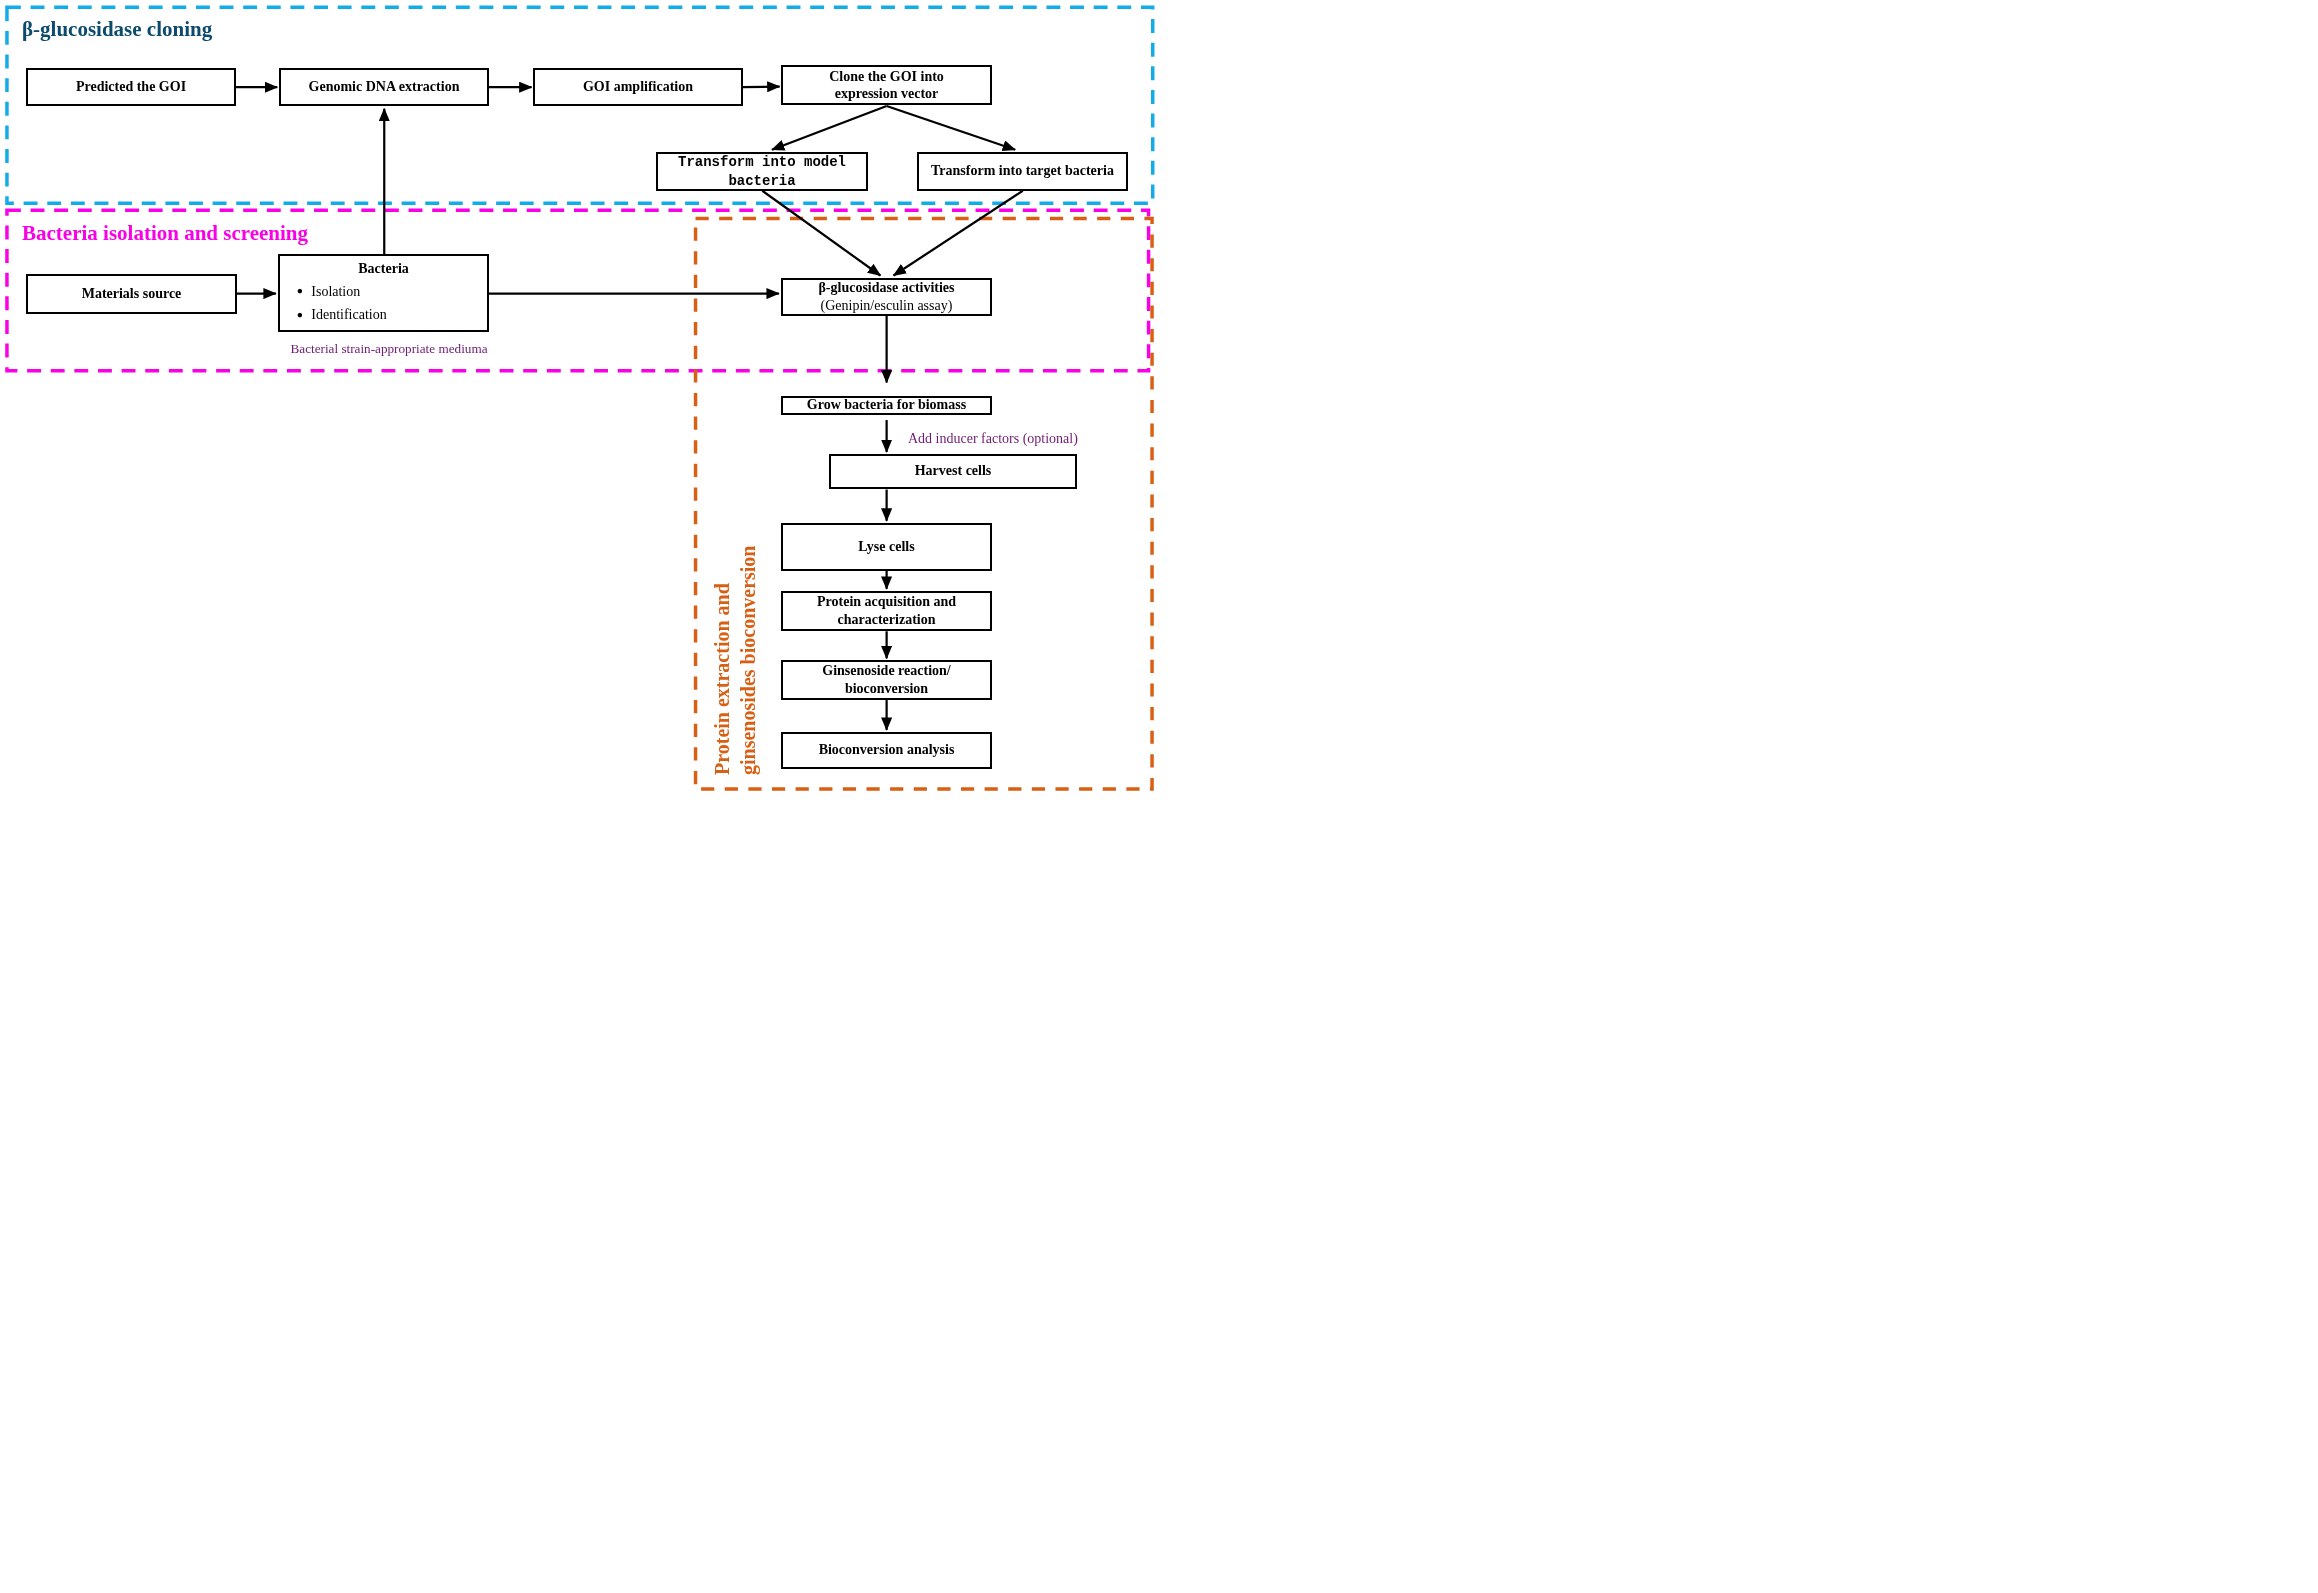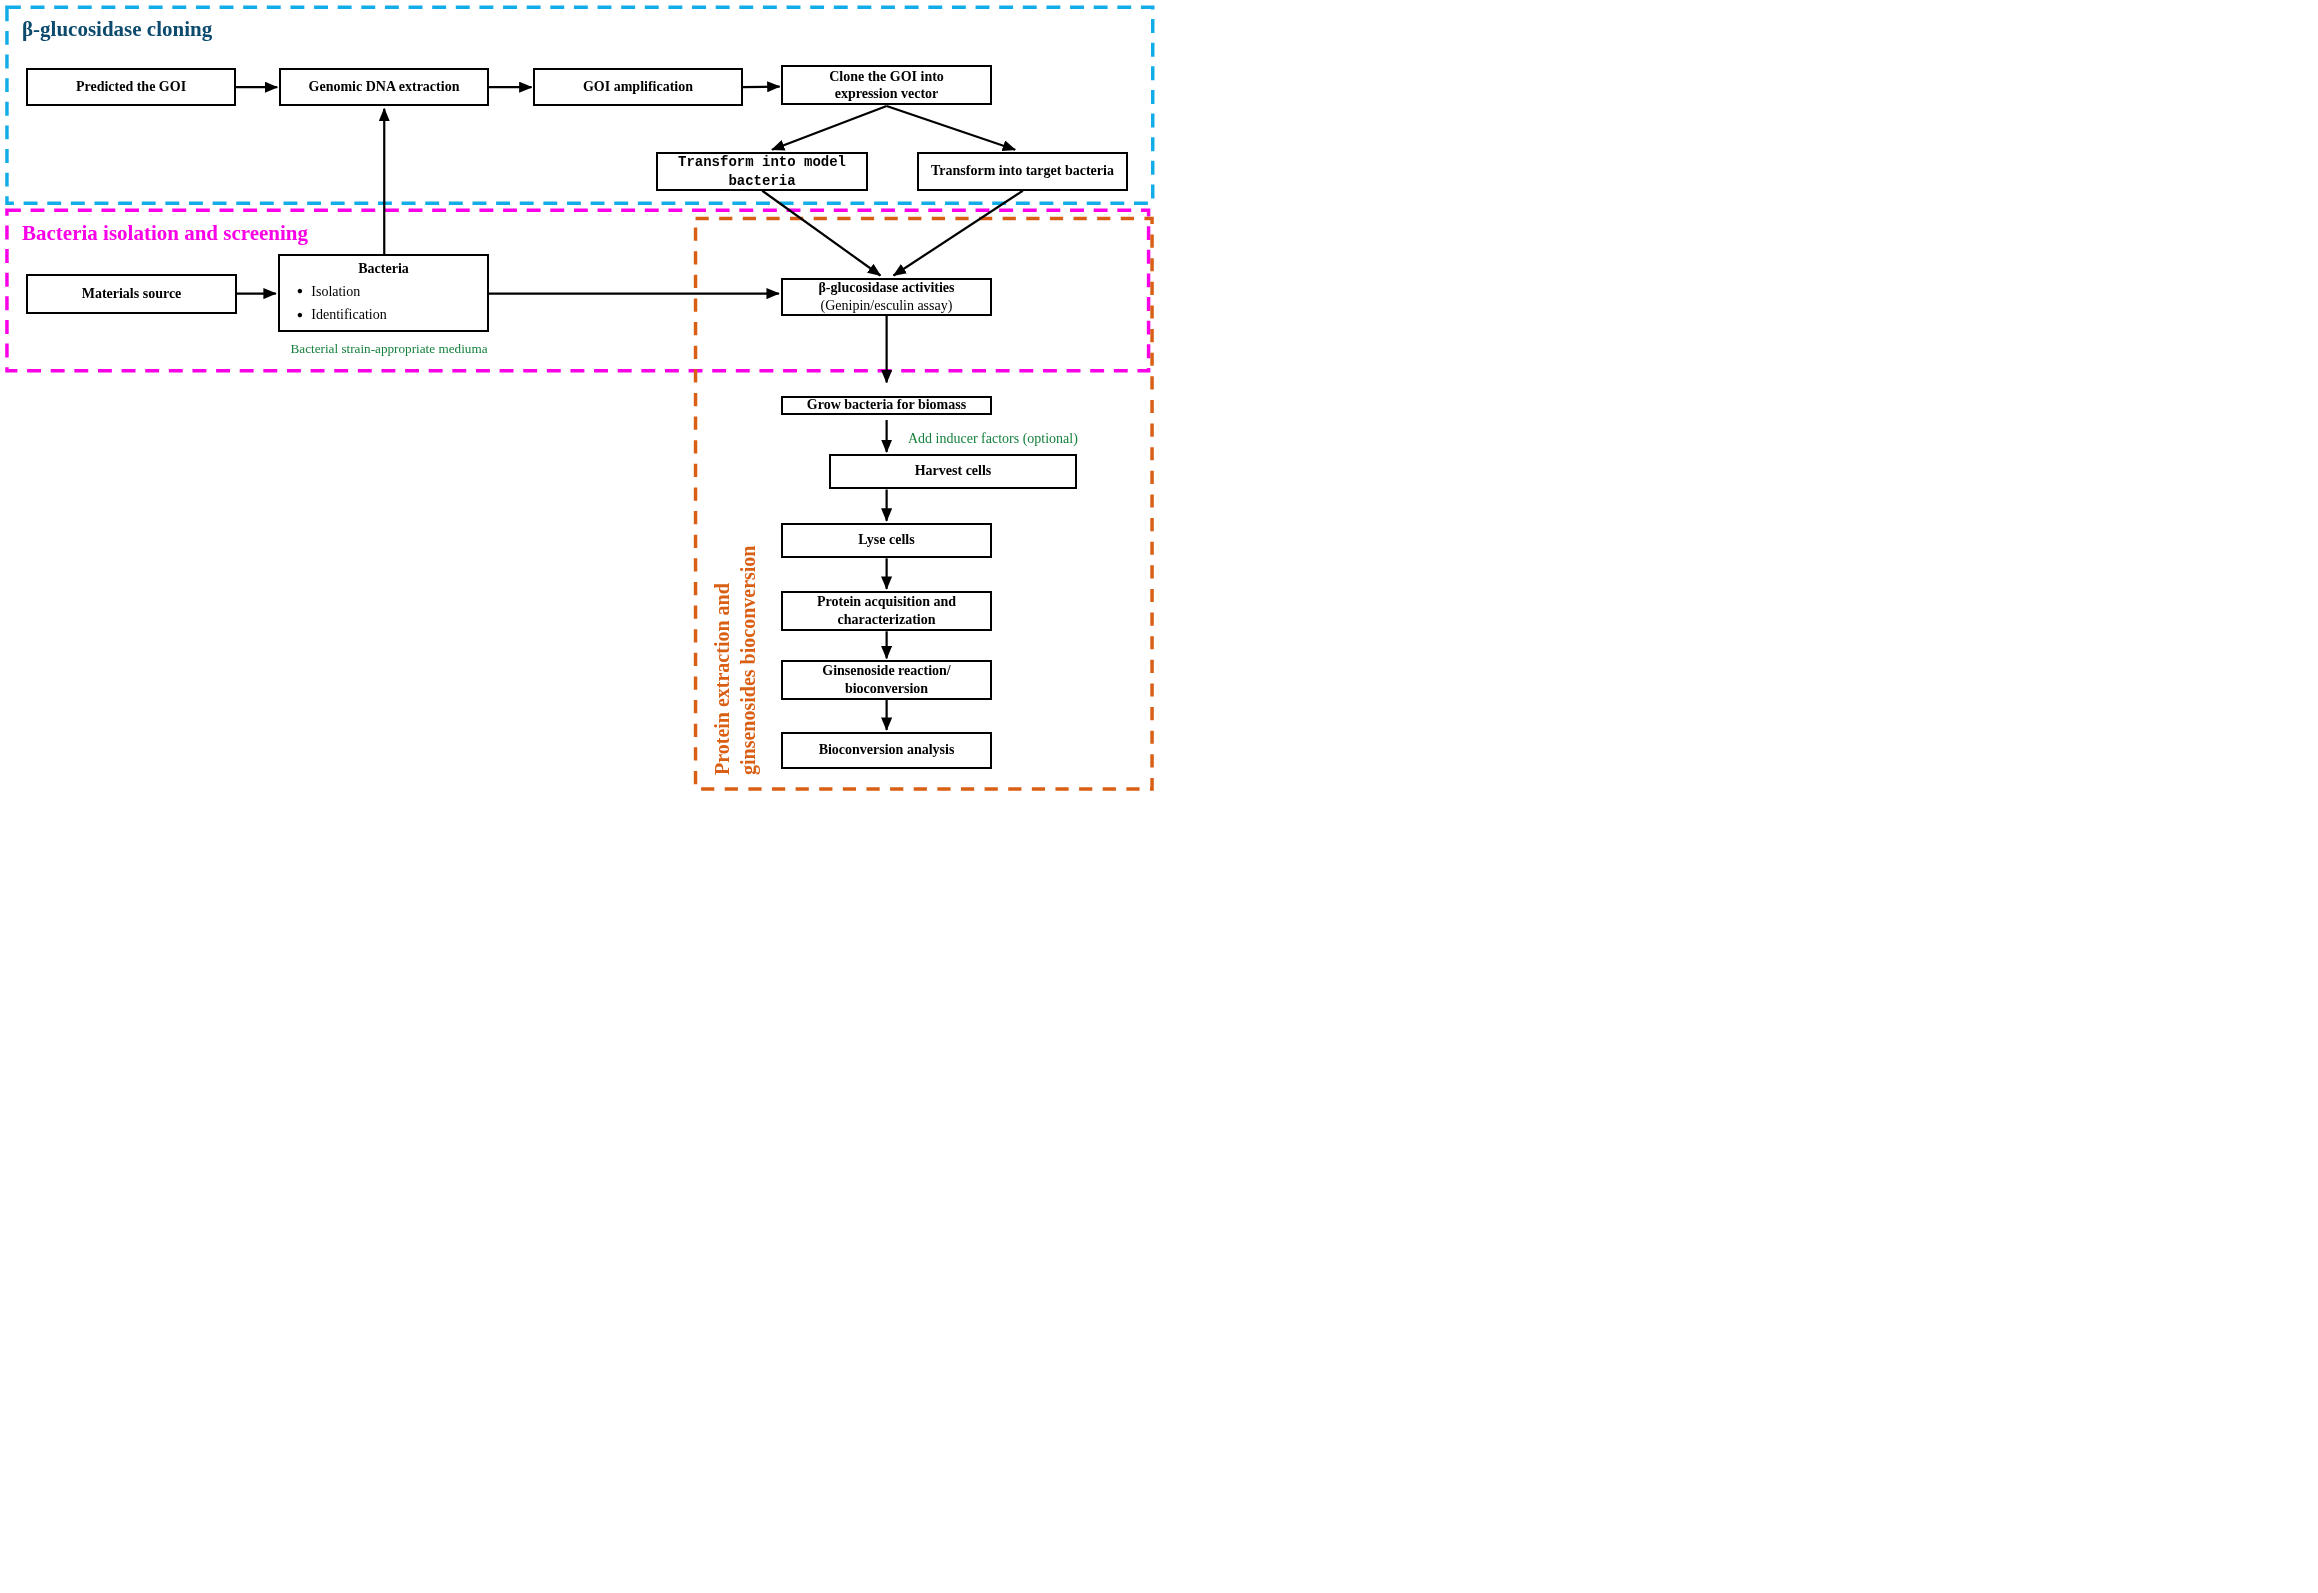--- a/index.html
+++ b/index.html
@@ -24,21 +24,21 @@
   }
   .node .sub { font-weight:normal; }
   .bacteria-box { justify-content:flex-start; padding-top:3.5px; }
   .bullet-row {
     display:flex; align-items:center; gap:8.3px;
     align-self:flex-start; margin-left:16.7px; margin-top:4.9px;
     font-weight:normal;
   }
   .dot { font-size:10.4px; line-height:1; }
   .note {
-    position:absolute; z-index:2; color:#15803d;
+    position:absolute; z-index:2; color:#701a75;
     font-size:13.2px; font-weight:normal; white-space:nowrap;
   }
   .note-center { width:222px; text-align:center; }
   .vert-label {
     position:absolute; z-index:2;
     left:607px; top:620px; width:257px; height:53px;
     transform:rotate(-90deg);
     font-size:20px; font-weight:bold; line-height:26.4px;
     text-align:left; white-space:nowrap;
   }
@@ -125,21 +125,21 @@
     <span>β-glucosidase activities</span>
     <span class="sub">(Genipin/esculin assay)</span>
   </div>
   <div class="node" style="left:781px; top:396px; width:211px; height:19px;justify-content:center;">
     <span>Grow bacteria for biomass</span>
   </div>
   <div class="note" style="left:908px; top:431px; font-size:14px;">Add inducer factors (optional)</div>
   <div class="node" style="left:781px; top:454px; width:248px; height:35px;margin-left:48px;">
     <span>Harvest cells</span>
   </div>
-  <div class="node" style="left:781px; top:523px; width:211px; height:35px;">
+  <div class="node" style="left:781px; top:523px; width:211px; height:48px;">
     <span>Lyse cells</span>
   </div>
   <div class="node" style="left:781px; top:591px; width:211px; height:40px;">
     <span>Protein acquisition and</span>
     <span>characterization</span>
   </div>
   <div class="node" style="left:781px; top:660px; width:211px; height:40px;">
     <span>Ginsenoside reaction/</span>
     <span>bioconversion</span>
   </div>

